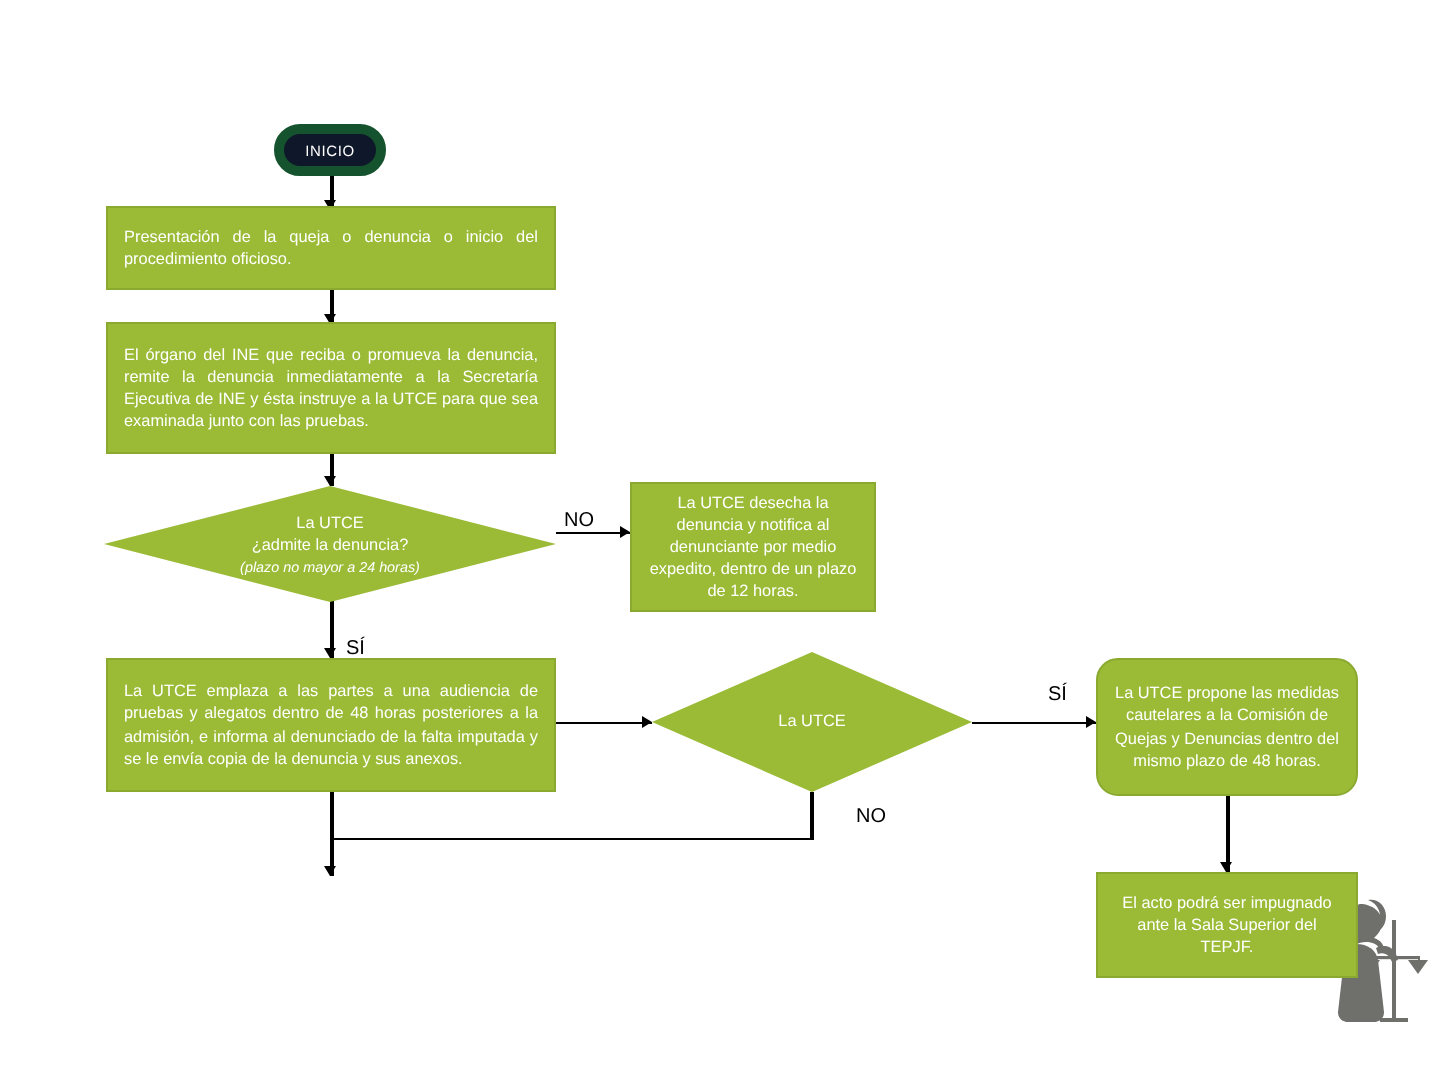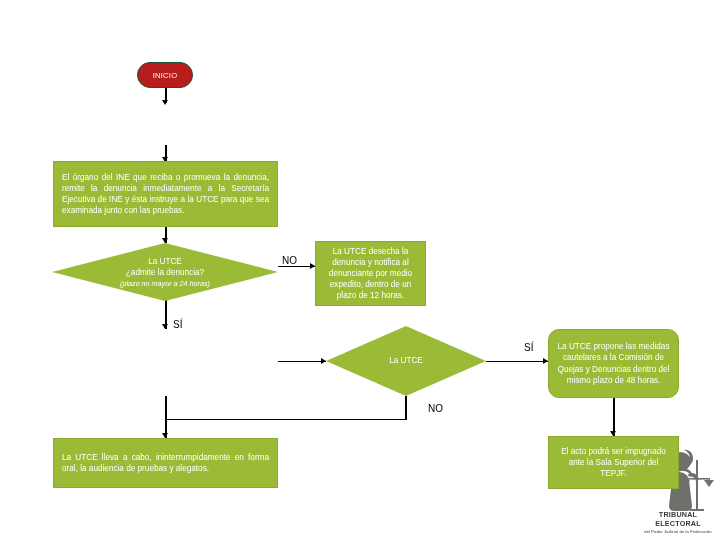--- a/index.html
+++ b/index.html
@@ -31,22 +31,22 @@
     font-size:8.2px;
     line-height:11.2px;
     text-align:justify;
     text-align-last:left;
   }
   .proc.centered .txt{
     text-align:center;
     text-align-last:center;
   }
   .terminator{
-    background:#b91c1c;
-    border:1px solid #14532d;
+    background:#0f172a;
+    border:5px solid #14532d;
     border-radius:16px;
     font-size:7.5px;
     letter-spacing:.3px;
   }
 
   
   .diamond{position:absolute;z-index:3;}
   .diamond .shape{
     position:absolute;left:0;top:0;width:100%;height:100%;
     background:#9bbb37;
@@ -115,24 +115,20 @@
       <rect x="56" y="12" width="2" height="50" fill="#6f6f6c"></rect>
       <rect x="44" y="30" width="26" height="1.6" fill="#6f6f6c"></rect>
 
       <path d="M40 32 l10 0 l-5 7 z" fill="#6f6f6c"></path>
       <path d="M64 32 l10 0 l-5 7 z" fill="#6f6f6c"></path>
       <rect x="45" y="31" width="1" height="4" fill="#6f6f6c"></rect>
       <rect x="69" y="31" width="1" height="4" fill="#6f6f6c"></rect>
 
       <rect x="50" y="61" width="14" height="2" fill="#6f6f6c"></rect>
     </svg>
-    <span class="wordmark">
-      <span class="wm1">TRIBUNAL ELECTORAL</span>
-      <span class="wm2">del Poder Judicial de la Federación</span>
-    </span>
   </div>
 
   <div class="ln vl" style="left:165px;top:87px;height:16px;"></div>
   <div class="arrow down" style="left:161.5px;top:100px;"></div>
 
   <div class="ln vl" style="left:165px;top:145px;height:17px;"></div>
   <div class="arrow down" style="left:161.5px;top:157px;"></div>
 
   <div class="ln vl" style="left:165px;top:227px;height:16px;"></div>
   <div class="arrow down" style="left:161.5px;top:238px;"></div>
@@ -160,55 +156,58 @@
 
   <div class="elabel" style="left:282px;top:255px;">NO</div>
   <div class="elabel" style="left:173px;top:319px;">SÍ</div>
   <div class="elabel" style="left:524px;top:342px;">SÍ</div>
   <div class="elabel" style="left:428px;top:403px;">NO</div>
 
   <div class="node terminator" style="left:137px;top:62px;width:56px;height:26px;">
     <span>INICIO</span>
   </div>
 
+  <div class="node proc" style="left:53px;top:103px;width:225px;height:42px;">
+    <span class="txt">Presentación de la queja o denuncia o inicio del procedimiento oficioso.</span>
+  </div>
 
   <div class="node proc" style="left:53px;top:161px;width:225px;height:66px;justify-content:flex-end;">
     <span class="txt">El órgano del INE que reciba o promueva la denuncia, remite la denuncia inmediatamente a la Secretaría Ejecutiva de INE y ésta instruye a la UTCE para que sea examinada junto con las pruebas.</span>
   </div>
 
   <div class="diamond" style="left:52px;top:243px;width:226px;height:58px;">
     <div class="shape"></div>
     <div class="label">
       <div>
         <span>La UTCE</span><br>
         <span>¿admite la denuncia?</span>
         <span class="sub">(plazo no mayor a 24 horas)</span>
       </div>
     </div>
   </div>
 
-  <div class="node proc centered" style="left:315px;top:241px;width:111px;height:65px;">
+  <div class="node proc centered" style="left:315px;top:241px;width:123px;height:65px;">
     <span class="txt">La UTCE desecha la denuncia y notifica al denunciante por medio expedito, dentro de un plazo de 12 horas.</span>
   </div>
 
+  <div class="node proc" style="left:53px;top:329px;width:225px;height:67px;">
+    <span class="txt">La UTCE emplaza a las partes a una audiencia de pruebas y alegatos dentro de 48 horas posteriores a la admisión, e informa al denunciado de la falta imputada y se le envía copia de la denuncia y sus anexos.</span>
+  </div>
 
   <div class="diamond" style="left:326px;top:326px;width:160px;height:70px;">
     <div class="shape"></div>
     <div class="label">
       <div>
         <span>La UTCE</span><br>
       </div>
     </div>
   </div>
 
   <div class="node proc centered" style="left:548px;top:329px;width:131px;height:69px;border-radius:11px;">
     <span class="txt">La UTCE propone las medidas cautelares a la Comisión de Quejas y Denuncias dentro del mismo plazo de 48 horas.</span>
   </div>
 
-  <div class="node proc" style="left:53px;top:438px;width:225px;height:50px;">
-    <span class="txt">La UTCE lleva a cabo, ininterrumpidamente en forma oral, la audiencia de pruebas y alegatos.</span>
-  </div>
 
   <div class="node proc centered" style="left:548px;top:436px;width:131px;height:53px;">
     <span class="txt">El acto podrá ser impugnado ante la Sala Superior del TEPJF.</span>
   </div>
 
 </div>
 
 </body></html>

